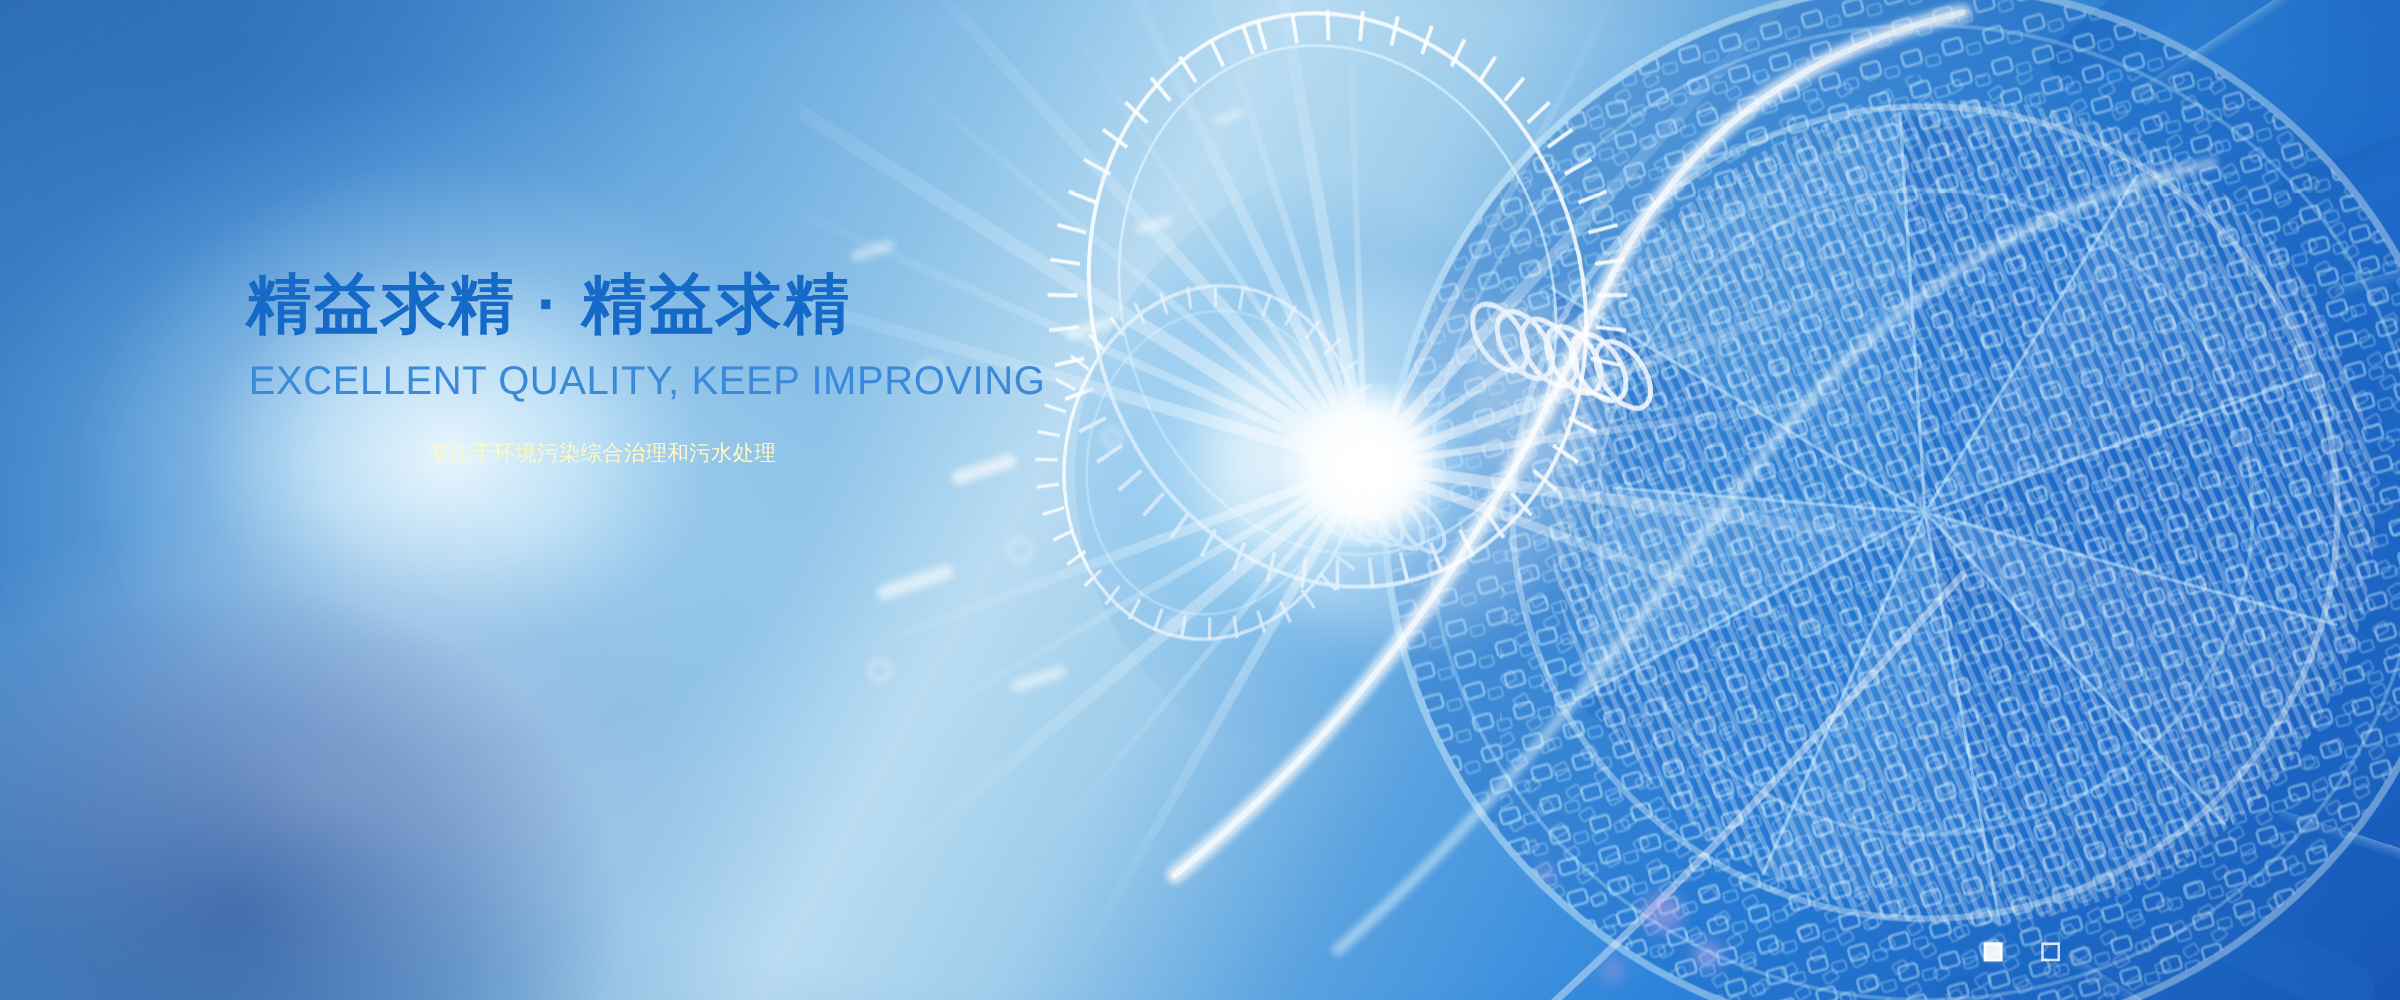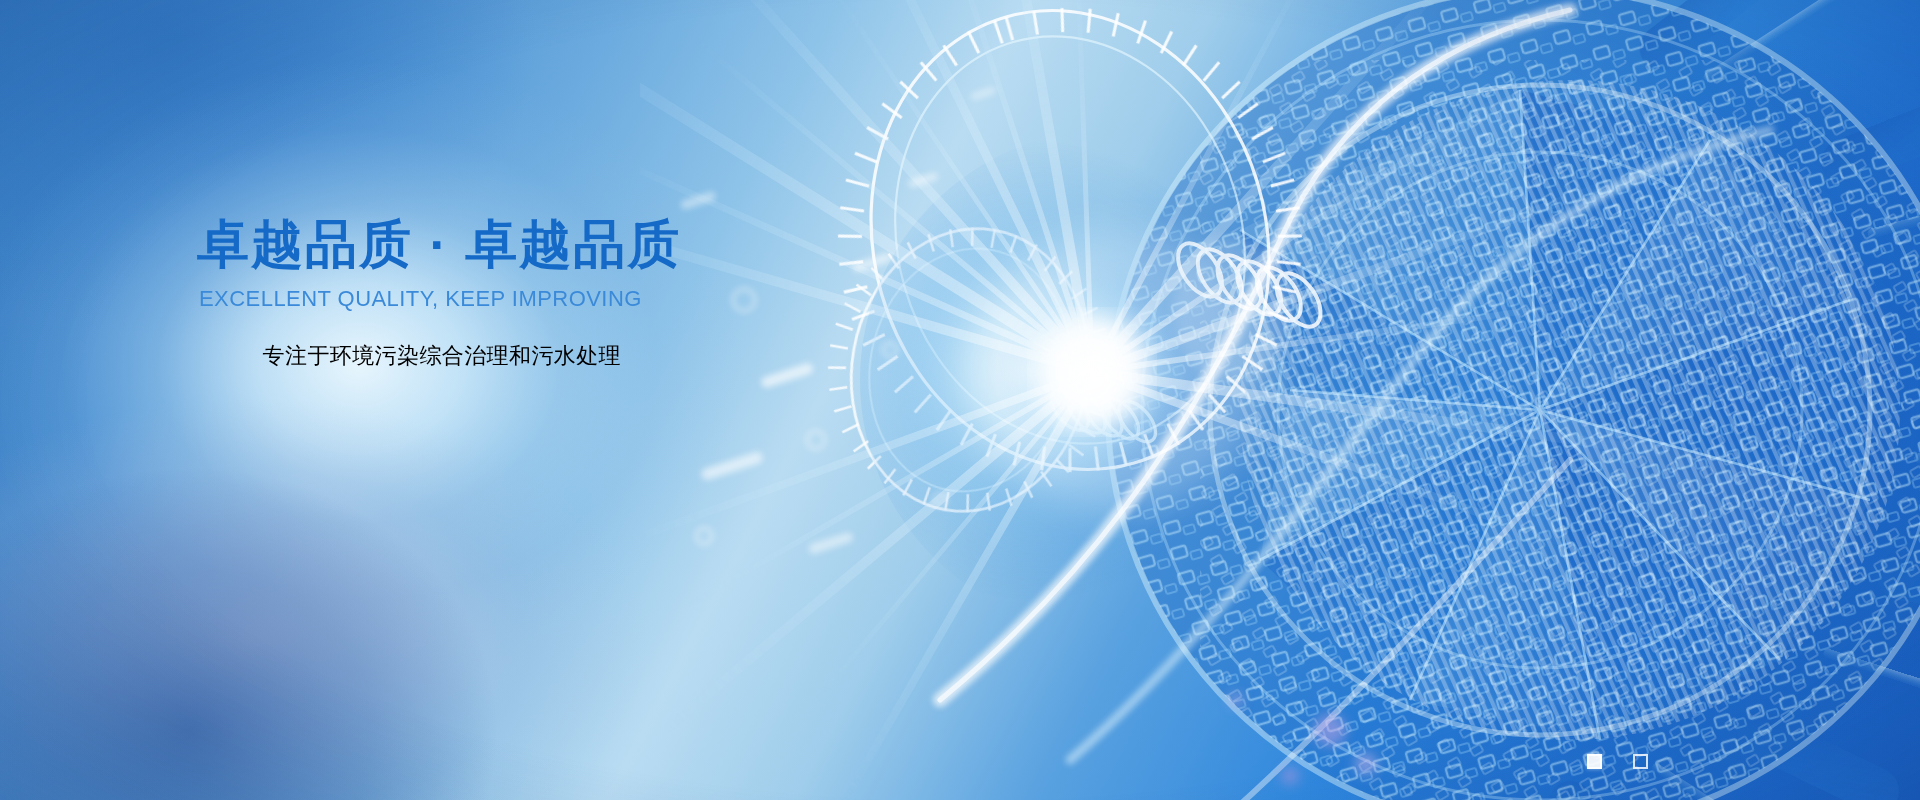--- a/index.html
+++ b/index.html
@@ -99,35 +99,35 @@
     font-size:52px;
     font-weight:bold;
     line-height:1;
     color:#1569c7;
     letter-spacing:2px;
     white-space:nowrap;
     margin:0;
   }
   .subhead{
     margin:16px 0 0 2px;
-    font-size:22px;
+    font-size:32px;
     font-weight:500;
     letter-spacing:.45px;
     color:#3b8ad9;
     white-space:nowrap;
   }
   .desc{
     margin-top:26px;
     text-align:right;
     width:424px;
   }
   .desc-line{
-    font-size:22px;
+    font-size:17px;
     line-height:1.62;
-    color:#000000;
+    color:#fef9c3;
     letter-spacing:.4px;
     white-space:nowrap;
   }
 
   
   .pager{
     position:absolute;
     right:272px; bottom:31px;
     display:flex;
     gap:31px;
@@ -707,21 +707,21 @@
         <circle cx="726" cy="824" r="11" fill="#d7bcee"></circle>
         <circle cx="650" cy="836" r="9" fill="#b89ae0"></circle>
         <circle cx="596" cy="760" r="7" fill="#cdb0ea"></circle>
       </g>
     </svg>
   </div>
 
   <div class="vignette"></div>
 
   <div class="copy">
-    <h1 class="headline">卓越品质 · 卓越品质</h1>
+    <h1 class="headline">精益求精 · 精益求精</h1>
 
     <div class="subhead">EXCELLENT QUALITY, KEEP IMPROVING</div>
 
     <div class="desc">
       <div class="desc-line">专注于环境污染综合治理和污水处理</div>
     </div>
   </div>
 
   <div class="pager">
     <span class="dot is-active"></span>

